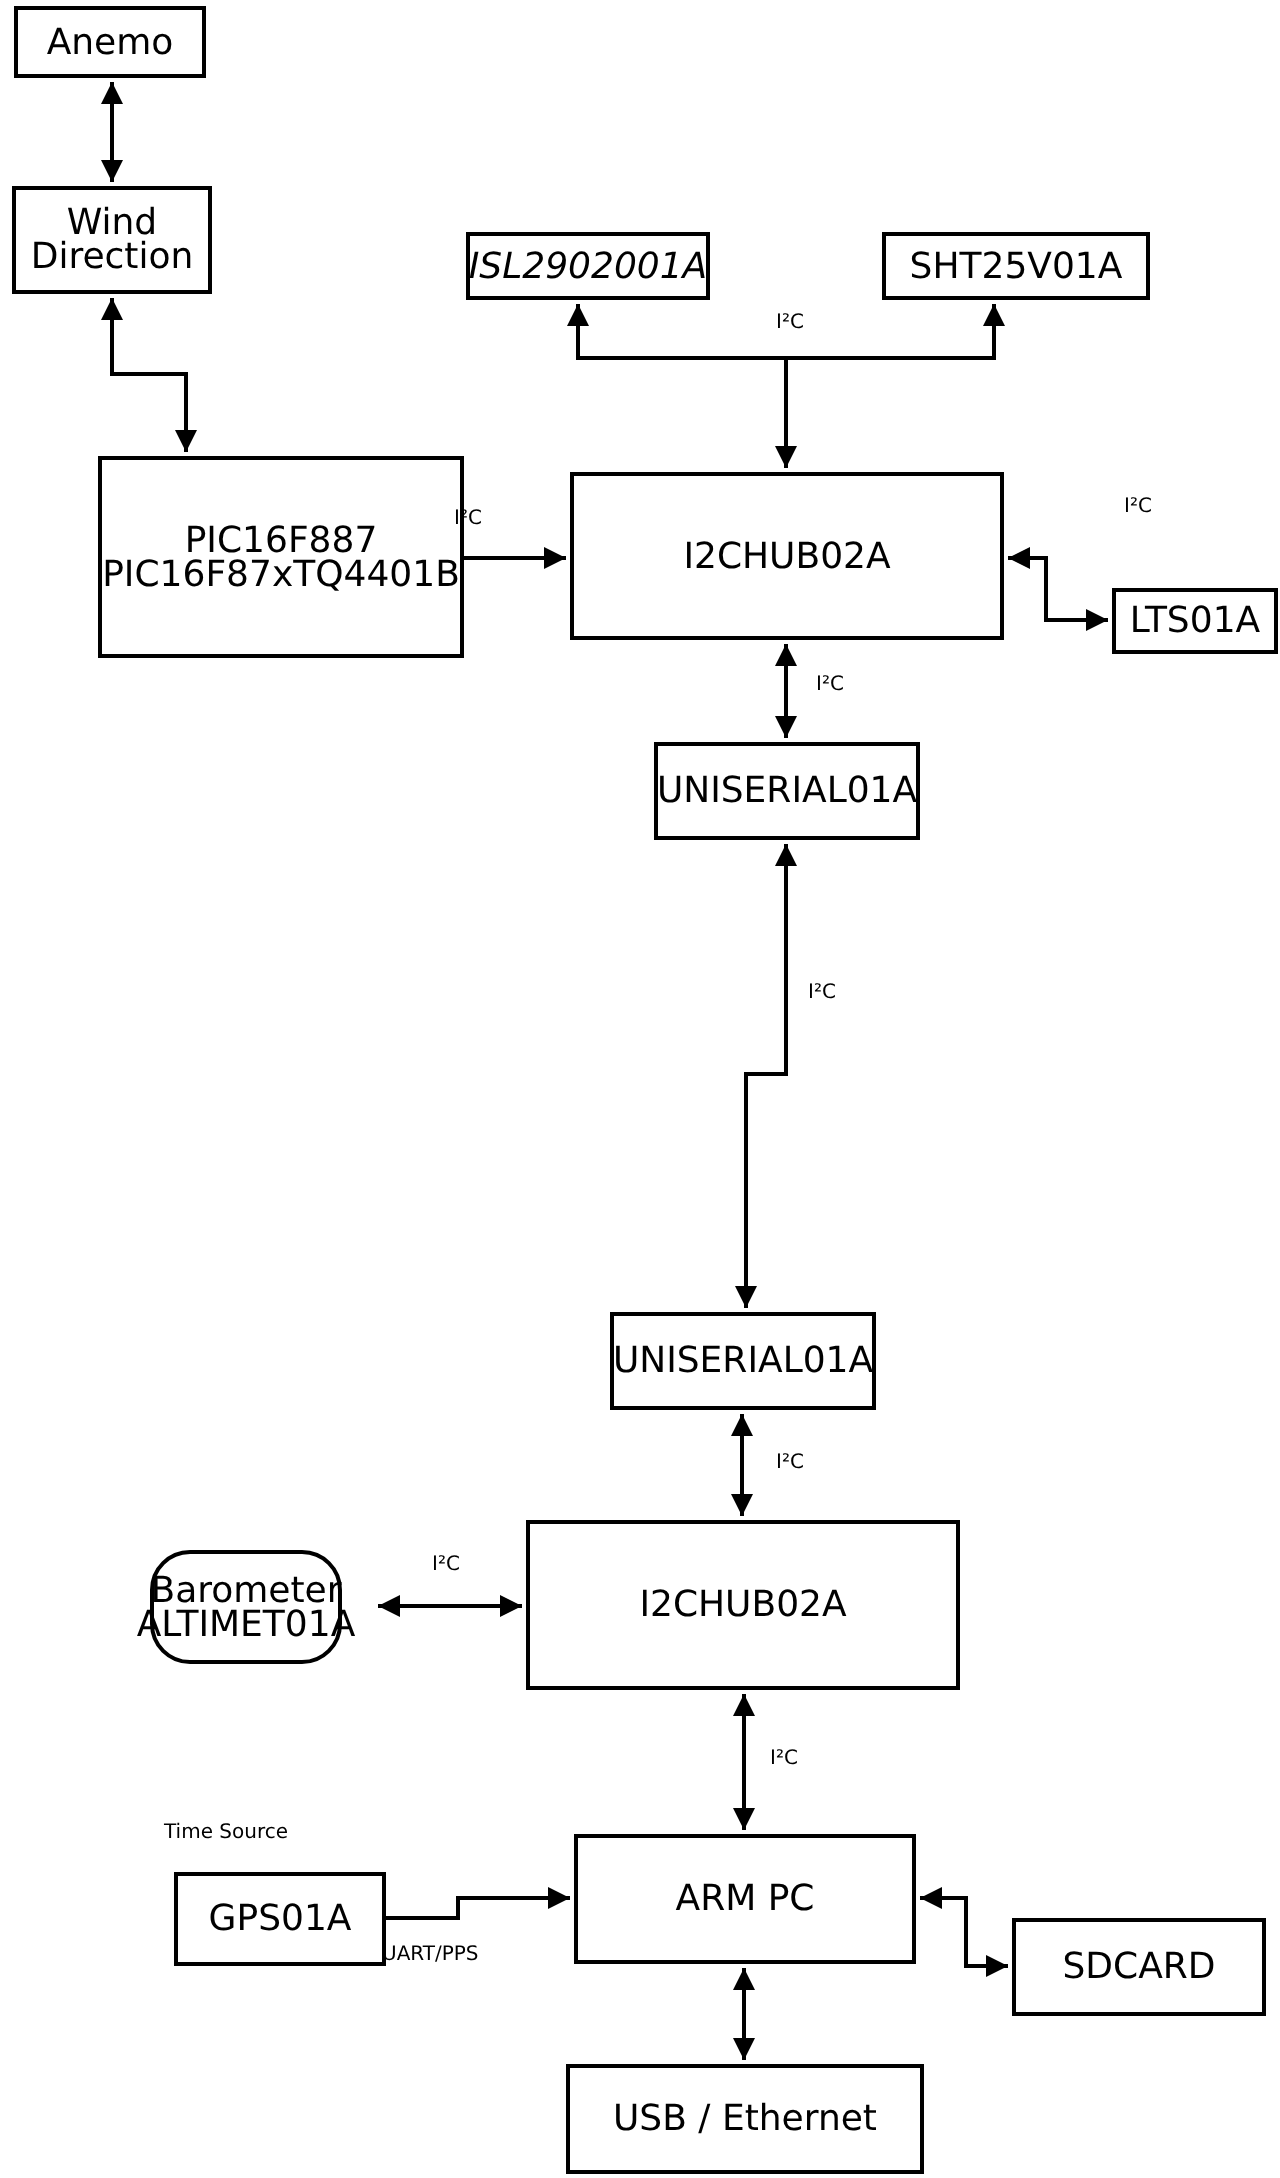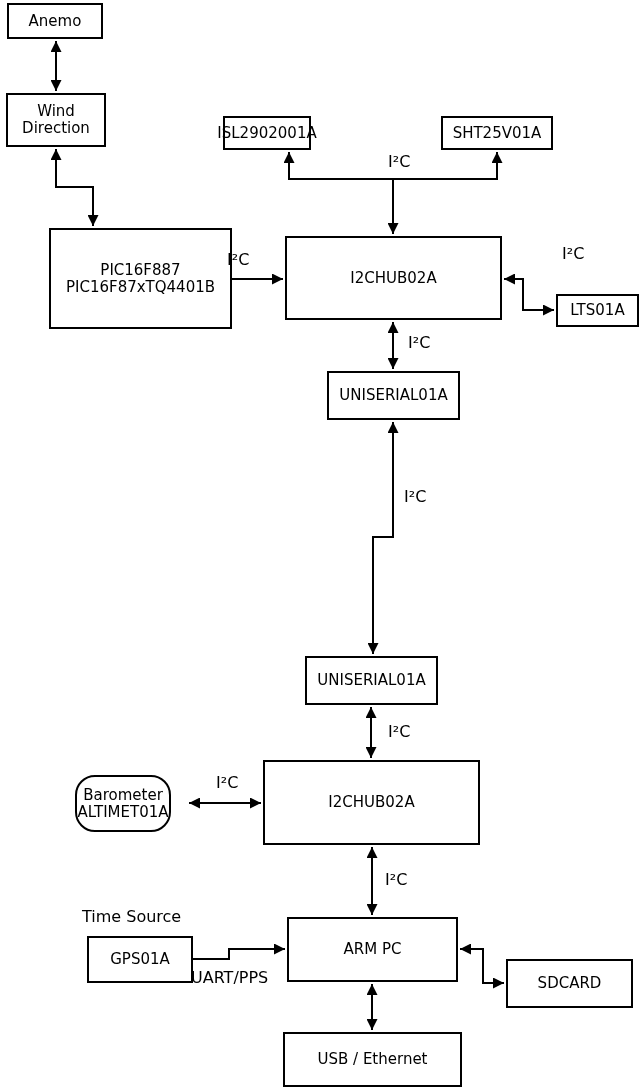--- a/index.html
+++ b/index.html
@@ -26,27 +26,27 @@
   .node {
     position: absolute;
     box-sizing: border-box;
     border: 2px solid #000000;
     background: #ffffff;
     display: flex;
     flex-direction: column;
     align-items: center;
     justify-content: center;
     text-align: center;
-    font-size: 15px;
+    font-size: 18px;
     line-height: 17px;
     white-space: nowrap;
   }
   .elabel {
     position: absolute;
-    font-size: 16px;
+    font-size: 10px;
     line-height: 14px;
     white-space: nowrap;
   }
 </style>
 </head>
 <body>
 
 <div class="canvas">
 
   <svg class="wires" width="640" height="1089" viewBox="0 0 640 1089" xmlns="http://www.w3.org/2000/svg">
@@ -93,25 +93,25 @@
   <div class="node" style="left:6px; top:93px; width:100px; height:54px;">
     <span>Wind</span>
     <span>Direction</span>
   </div>
 
   <div class="node" style="left:2px; top:228px; width:183px; height:101px;margin-left:47px;">
     <span>PIC16F887</span>
     <span>PIC16F87xTQ4401B</span>
   </div>
 
-  <div class="node" style="left:223px; top:116px; width:88px; height:34px;">
+  <div class="node" style="left:233px; top:116px; width:122px; height:34px;font-style:italic;">
     <span>ISL2902001A</span>
   </div>
 
-  <div class="node" style="left:441px; top:116px; width:112px; height:34px;text-align:right;">
+  <div class="node" style="left:441px; top:116px; width:134px; height:34px;text-align:right;">
     <span>SHT25V01A</span>
   </div>
 
   <div class="node" style="left:285px; top:236px; width:217px; height:84px;">
     <span>I2CHUB02A</span>
   </div>
 
   <div class="node" style="left:556px; top:294px; width:83px; height:33px;">
     <span>LTS01A</span>
   </div>

